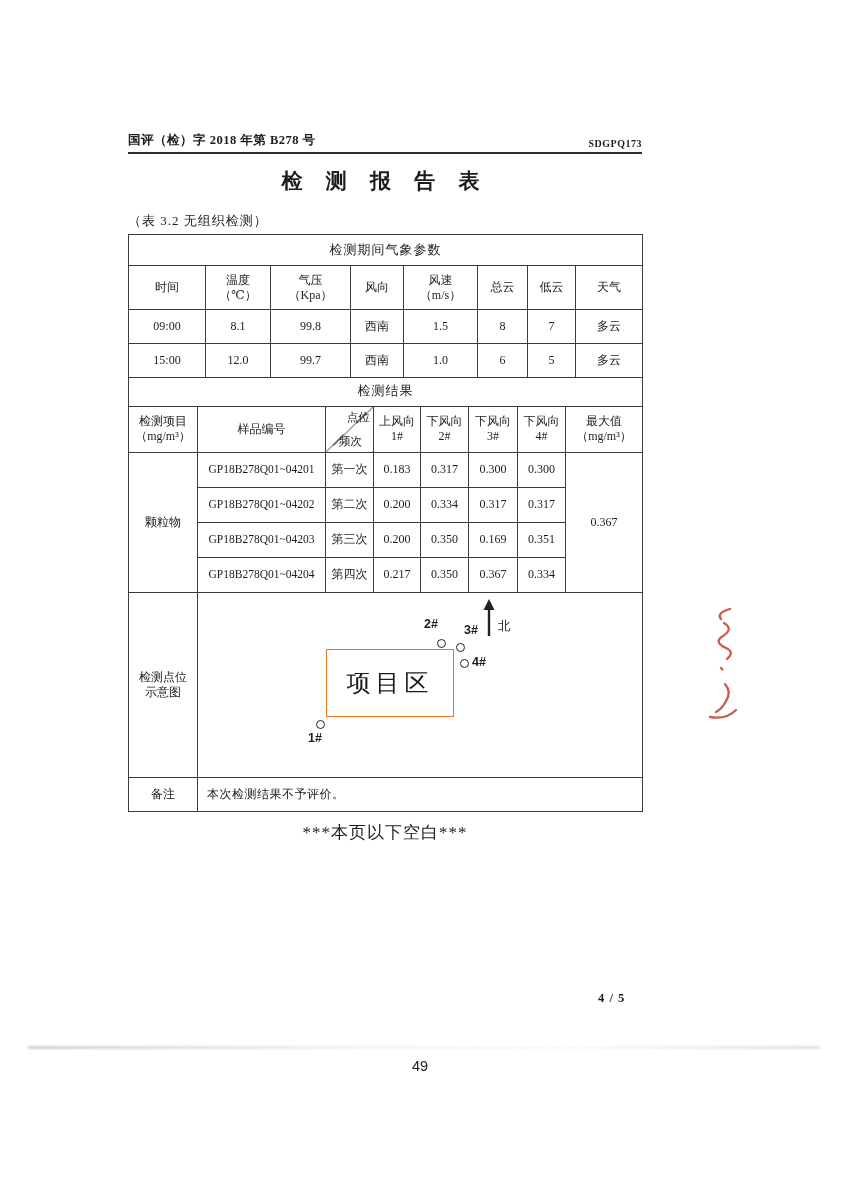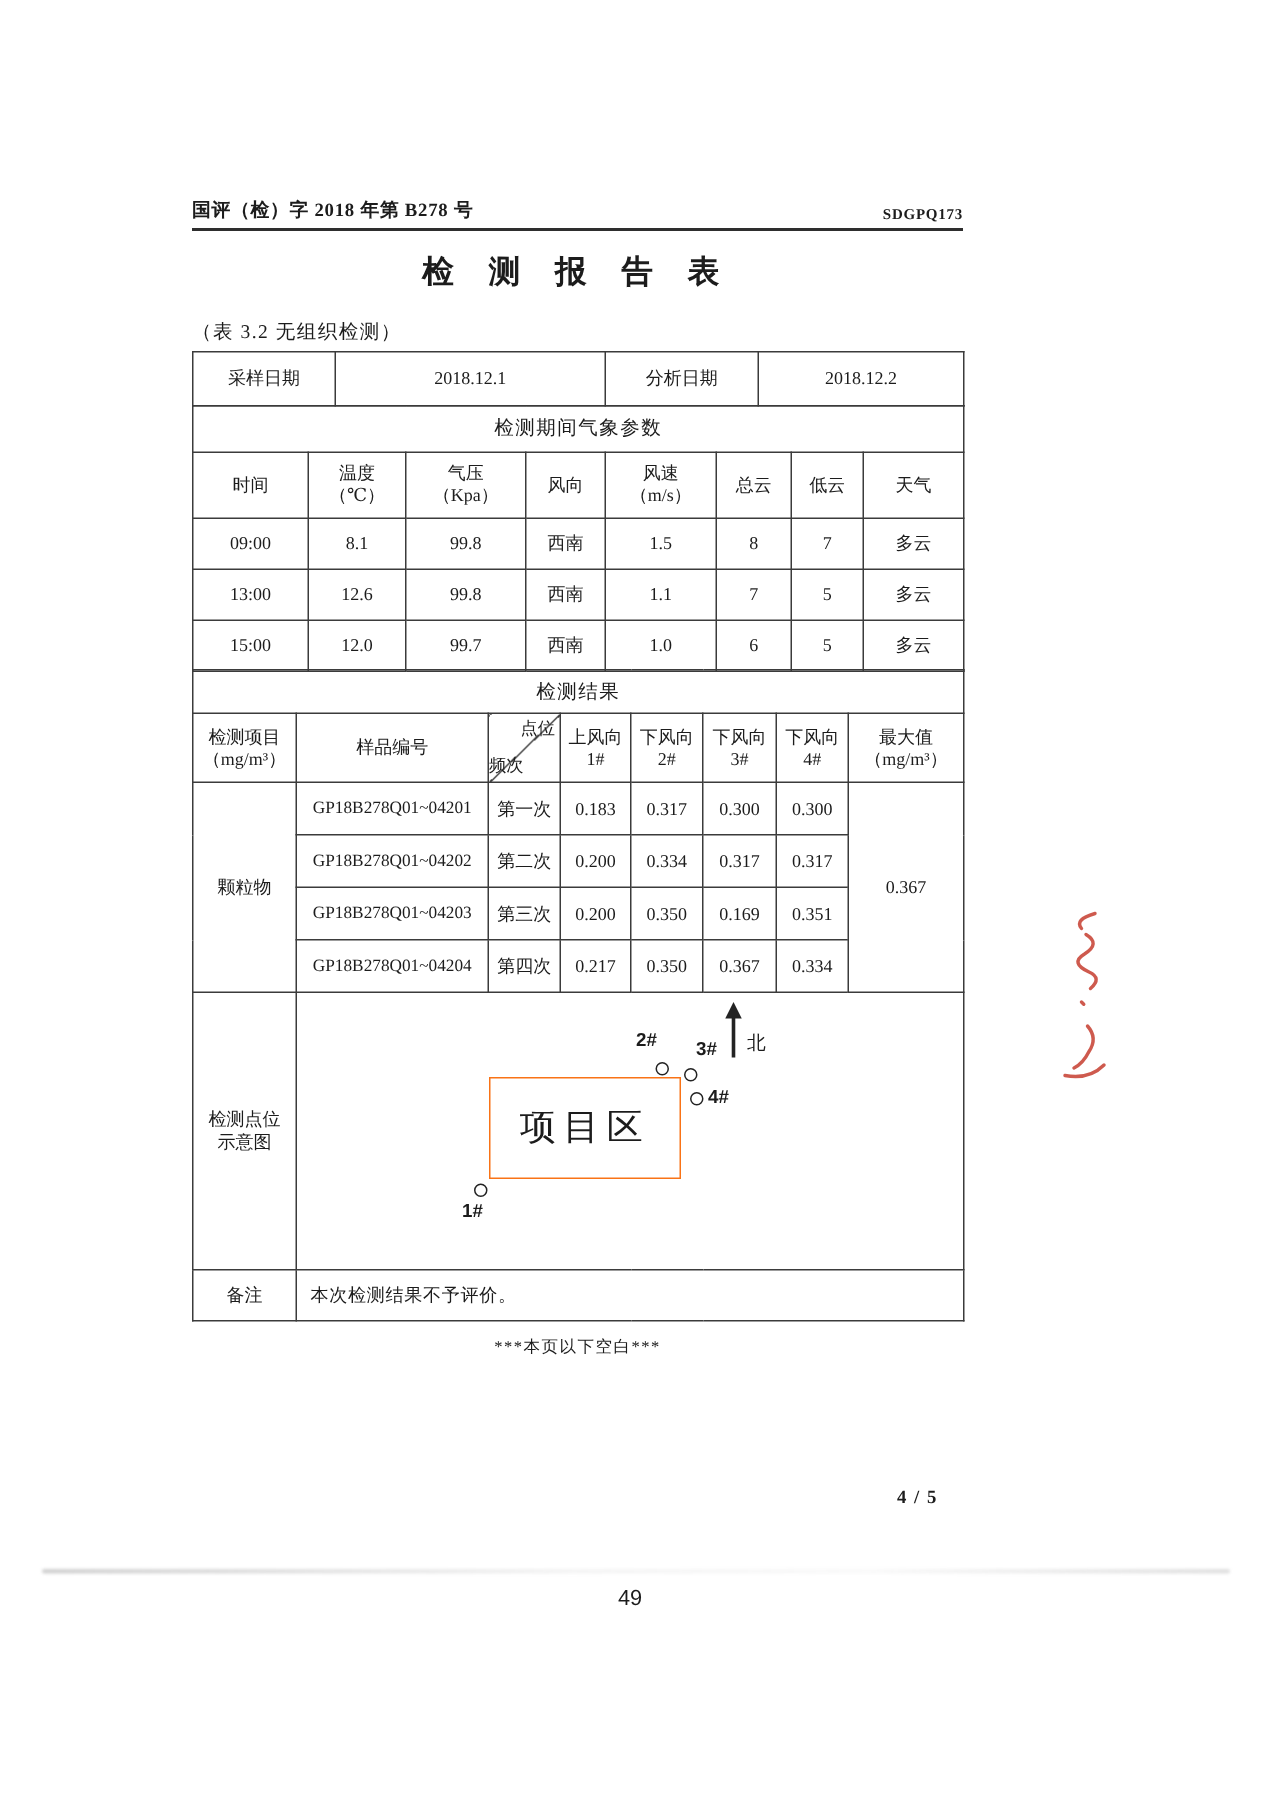--- a/index.html
+++ b/index.html
@@ -26,35 +26,35 @@
   td,th{border:1.5px solid #3b3b3b;font-size:12px;font-weight:normal;
     text-align:center;vertical-align:middle;padding:1px 2px;line-height:1.25;}
   .banner td{font-size:13px;letter-spacing:1px;}
   .hdr2 span{display:block;}
   .sample-cell{font-size:11.5px;letter-spacing:0;}
 
   
   .corner{position:relative;padding:0;
     background-image:linear-gradient(to bottom right,transparent 49.2%,#3b3b3b 49.2%,#3b3b3b 50.8%,transparent 50.8%);margin-top:11px;}
   .corner .c-top{position:absolute;top:3px;right:3px;font-size:11.5px;}
-  .corner .c-bottom{position:absolute;bottom:3px;left:0;font-size:11.5px;}
+  .corner .c-bottom{position:absolute;bottom:3px;left:13px;font-size:11.5px;}
 
   
   .diagram-cell{position:relative;padding:0;}
   .proj-box{position:absolute;left:128px;top:56px;width:126px;height:66px;
     border:1px solid #f97316;display:flex;align-items:center;justify-content:center;
     font-size:24px;letter-spacing:5px;}
   .pt{position:absolute;width:7px;height:7px;border:1.5px solid #232323;border-radius:50%;background:#fff;}
   .pt-label{position:absolute;font-size:12.5px;font-weight:600;font-family:"Liberation Sans",sans-serif;}
   .north{position:absolute;left:284px;top:6px;width:14px;height:38px;}
   .north-label{position:absolute;left:300px;top:26px;font-size:12.5px;}
 
   .remark-text{text-align:left;padding-left:9px;letter-spacing:.5px;}
 
-  .footer-note{margin-top:9px;text-align:center;font-size:11px;letter-spacing:1px;}
+  .footer-note{margin-top:9px;text-align:center;font-size:17px;letter-spacing:1px;}
 
   
   .page-indicator{position:absolute;left:598px;top:991px;font-size:12.5px;font-weight:600;letter-spacing:1px;}
   .page-number{position:absolute;left:412px;top:1058px;font-size:14.5px;
     font-family:"Liberation Sans",sans-serif;}
   .scan-shadow{position:absolute;left:28px;top:1046px;width:792px;height:3px;
     background:linear-gradient(to right,rgba(110,110,110,.32),rgba(150,150,150,.10) 45%,rgba(140,140,140,.05) 70%,rgba(130,130,130,.25));
     filter:blur(1px);border-radius:2px;}
   .red-mark{position:absolute;left:700px;top:604px;width:46px;height:126px;}
 </style>
@@ -64,36 +64,20 @@
 <div class="content">
 
   <div class="doc-header">
     <span class="doc-number">国评（检）字 2018 年第 B278 号</span>
     <span class="doc-code">SDGPQ173</span>
   </div>
 
   <div class="title">检 测 报 告 表</div>
   <div class="subtitle">（表 3.2 无组织检测）</div>
 
-  <table>
-    <colgroup>
-        <col style="width:95px">
-        <col style="width:180px">
-        <col style="width:102px">
-        <col style="width:137px">
-      </colgroup>
-    <tbody>
-        <tr style="height:36px">
-      <td>采样日期</td>
-      <td>2018.12.1</td>
-      <td>分析日期</td>
-      <td>2018.12.2</td>
-    </tr>
-  </tbody>
-    </table>
 
   <table>
     <colgroup>
         <col style="width:77px">
         <col style="width:65px">
         <col style="width:80px">
         <col style="width:53px">
         <col style="width:74px">
         <col style="width:50px">
         <col style="width:48px">
@@ -133,30 +117,20 @@
           </th>
     </tr>
     <tr style="height:34px">
       <td>09:00</td>
       <td>8.1</td>
       <td>99.8</td>
       <td>西南</td>
       <td>1.5</td>
       <td>8</td>
       <td>7</td>
-      <td>多云</td>
-    </tr>
-    <tr style="height:34px">
-      <td>13:00</td>
-      <td>12.6</td>
-      <td>99.8</td>
-      <td>西南</td>
-      <td>1.1</td>
-      <td>7</td>
-      <td>5</td>
       <td>多云</td>
     </tr>
     <tr style="height:34px">
       <td>15:00</td>
       <td>12.0</td>
       <td>99.7</td>
       <td>西南</td>
       <td>1.0</td>
       <td>6</td>
       <td>5</td>

